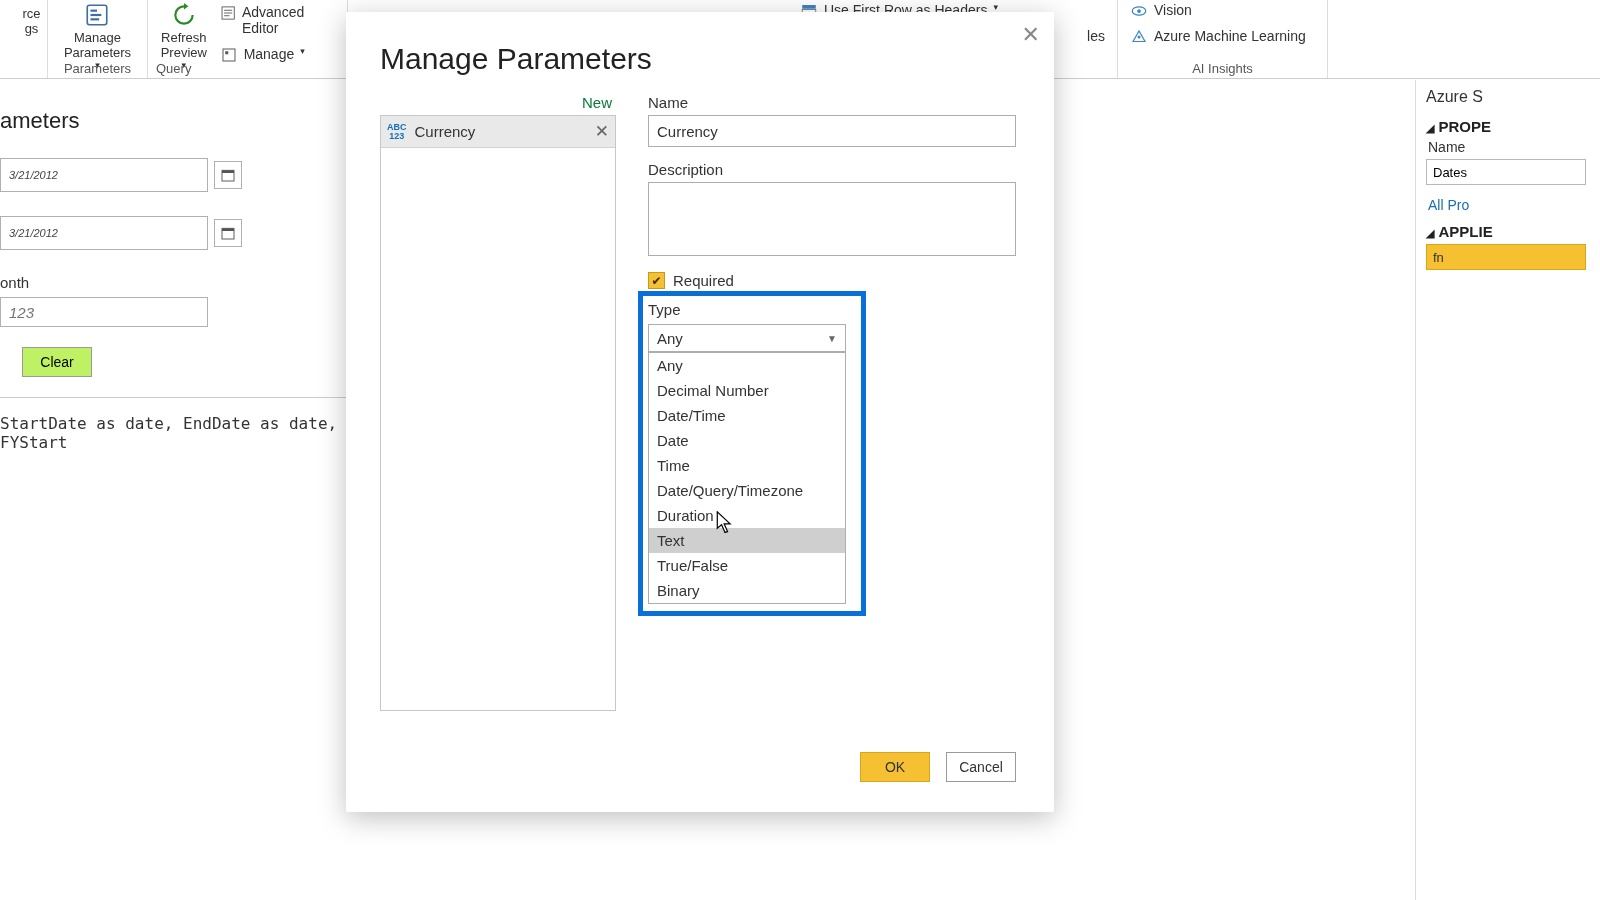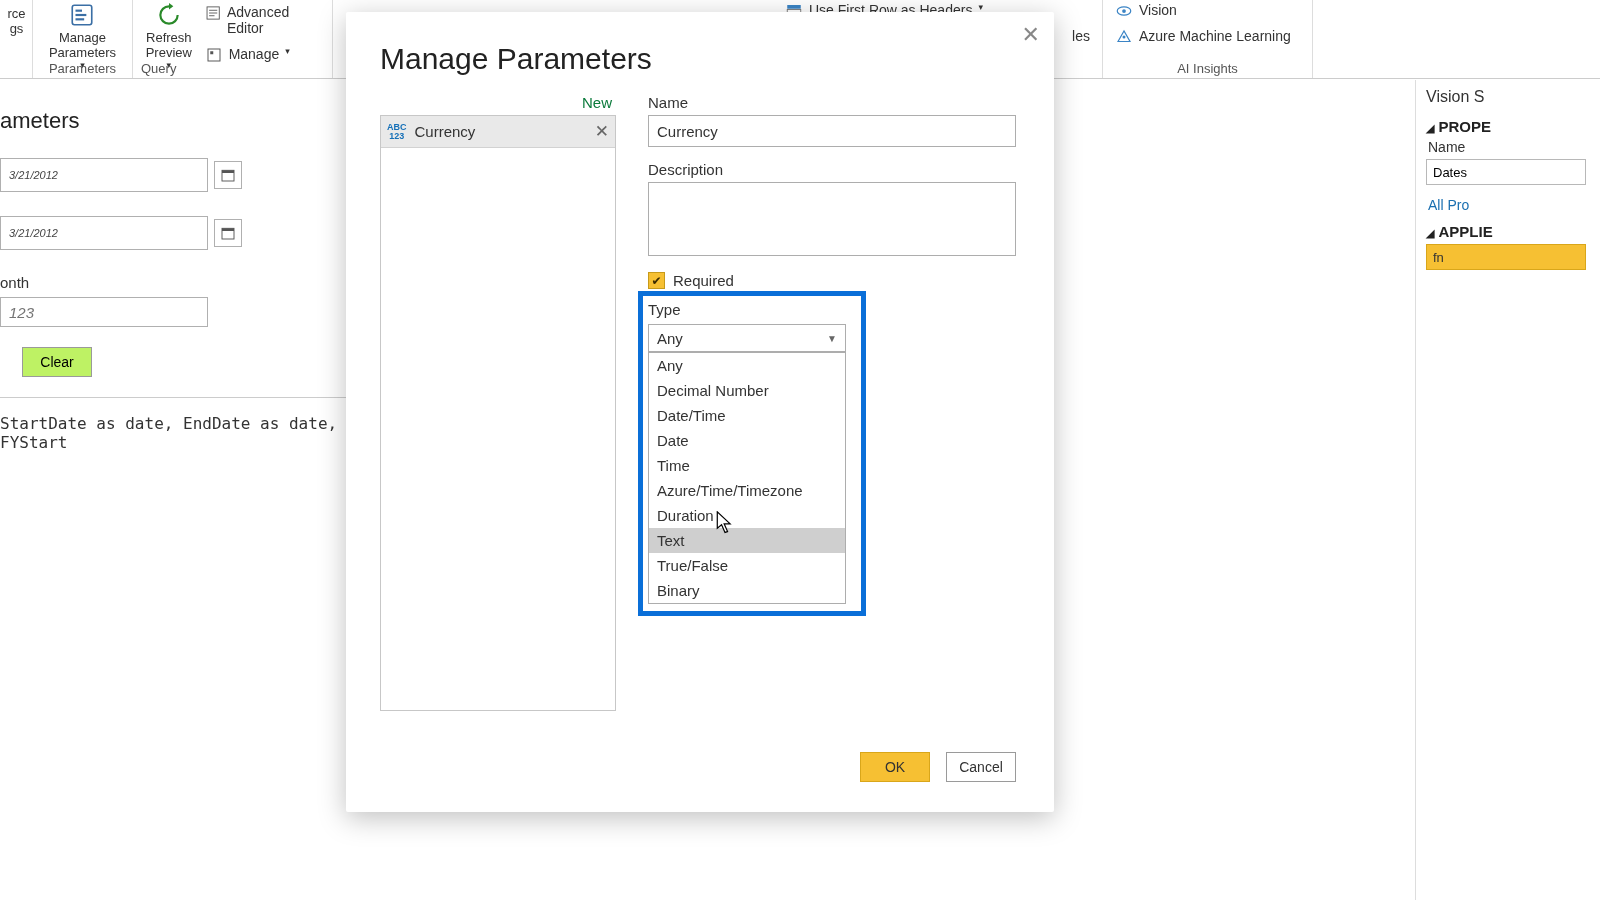--- a/index.html
+++ b/index.html
@@ -1,19 +1,19 @@
 <!DOCTYPE html>
 <html><head>
 <meta charset="utf-8">
 <style>
   * { box-sizing: border-box; margin: 0; padding: 0; font-family: 'Segoe UI', Tahoma, sans-serif; }
   body { width: 1600px; height: 900px; background: #fff; position: relative; overflow: hidden; filter: blur(0.3px); }
 
   
-  .ribbon { position: absolute; top: 0; left: 1px; right: 0; height: 80px; display: flex; }
+  .ribbon { position: absolute; top: 0; left: 16px; right: 0; height: 80px; display: flex; }
   .ribbon-group { display: flex; flex-direction: column; align-items: center; justify-content: flex-start; padding: 0 8px; border-right: 1px solid #ddd; height: 78px; position: relative; }
   .ribbon-group-label { position: absolute; bottom: 2px; font-size: 13px; color: #555; }
   .ribbon-btn { display: flex; flex-direction: column; align-items: center; font-size: 13px; color: #333; padding: 2px 4px; }
   .ribbon-btn .big-icon { width: 26px; height: 26px; margin-bottom: 2px; }
   .ribbon-item { display: flex; align-items: flex-start; gap: 6px; font-size: 14px; color: #333; padding: 2px 4px; }
   .ribbon-item .sm-icon { width: 18px; height: 18px; }
 
   .left-pane { position: absolute; top: 80px; left: 0; width: 346px; height: 820px; background: #fff; padding: 12px 0 0 0; }
   .left-title { font-size: 22px; color: #222; margin: 16px 0 24px 0; }
   .date-field { display: flex; align-items: center; gap: 6px; margin-bottom: 24px; }
@@ -194,21 +194,21 @@
   <div class="month-label">onth</div>
   <input class="month-input" placeholder="123" style="">
   <div style="display:flex;">
     <button class="clear-btn">Clear</button>
   </div>
   <div class="divider-h"></div>
   <div class="code-line">StartDate as date, EndDate as date, FYStart</div>
 </div>
 
 <div class="right-pane">
-  <div class="rp-title">Vision S</div>
+  <div class="rp-title">Azure S</div>
   <div class="rp-section"><span class="rp-caret">◢</span><span>PROPE</span></div>
   <div class="rp-sub">Name</div>
   <input class="rp-input" value="Dates" style="">
   <div class="rp-link">All Pro</div>
   <div class="rp-section"><span class="rp-caret">◢</span><span>APPLIE</span></div>
   <div class="rp-step">fn</div>
 </div>
 
 <div class="modal-back">
   <div class="modal-close">✕</div>
@@ -248,21 +248,21 @@
         <div class="type-select">
           <span>Any</span>
           <span class="arrow">▼</span>
         </div>
         <div class="type-dropdown" id="type-dropdown">
             <div class="type-option">Any</div>
             <div class="type-option">Decimal Number</div>
             <div class="type-option">Date/Time</div>
             <div class="type-option">Date</div>
             <div class="type-option">Time</div>
-            <div class="type-option">Azure/Time/Timezone</div>
+            <div class="type-option">Date/Query/Timezone</div>
             <div class="type-option">Duration</div>
             <div class="type-option hover">Text</div>
             <div class="type-option">True/False</div>
             <div class="type-option">Binary</div>
           </div>
         <div class="highlight-box" id="highlight" style="left: 0px; top: 0px; width: 228px; height: 325px;"></div>
       </div>
 
       
       <div style="position:relative; height:0;">

